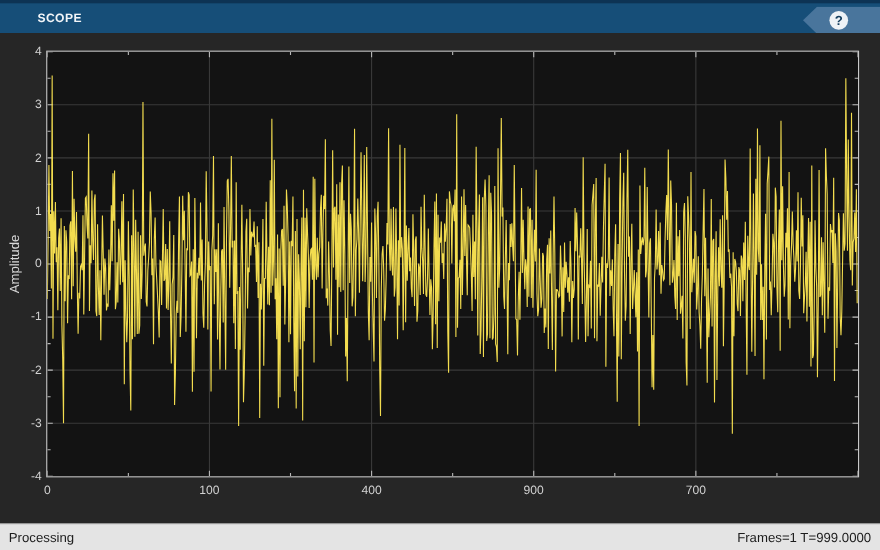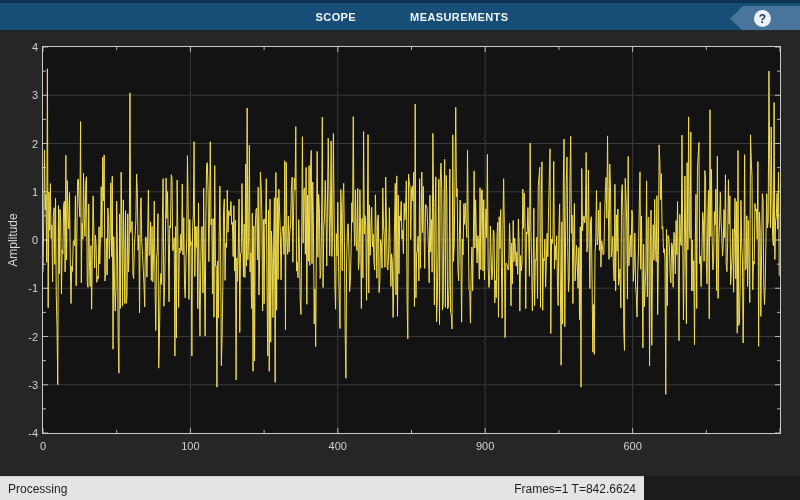--- a/index.html
+++ b/index.html
@@ -3,21 +3,21 @@
 <meta charset="utf-8">
 <style>
   * { margin:0; padding:0; box-sizing:border-box; }
   html,body { width:800px; height:500px; overflow:hidden; }
   body { font-family:"Liberation Sans", sans-serif; background:#1c1c1c; position:relative; }
 
   
   .toolbar {
     position:absolute; left:0; top:0; width:800px; height:30px;
     background:#164e78; border-top:3px solid #0d3354;
-    display:flex; align-items:center;justify-content:center;
+    display:flex; align-items:center;
   }
   .tab {
     color:#f2f5f8; font-size:11px; font-weight:bold; letter-spacing:.4px;
     padding:0 10px; height:27px; display:flex; align-items:center; cursor:default;
   }
   .tab.first { margin-left:24px; }
   .tab.second { margin-left:34px; }
   .help-tag {
     position:absolute; right:0; top:3px; width:70px; height:25px;
     background:#49759c;
@@ -56,32 +56,31 @@
     position:absolute; left:13px; top:210px; transform:translate(-50%,-50%) rotate(-90deg);
     color:#d8d8d8; font-size:12px; white-space:nowrap;
   }
   .xlabel {
     position:absolute; left:43px; top:424px; width:737px; text-align:center;
     color:#d8d8d8; font-size:12px;
   }
 
   
   .statusbar {
-    position:absolute; left:0; top:476px; width:644px; height:24px;
+    position:absolute; left:0; top:476px; width:800px; height:24px;
     background:#e4e4e4; border-top:1px solid #cfcfcf;
     display:flex; align-items:center; justify-content:space-between;
     padding:0 8px; font-size:12px; color:#1d1d1d;
   }
 </style>
 </head>
 <body>
 
 <div class="toolbar">
   <div class="tab first">SCOPE</div>
-  <div class="tab second">MEASUREMENTS</div>
   <div class="help-tag">
     <div class="help-circle">?</div>
   </div>
 </div>
 
 <div class="figure-area" id="figure-area">
   <div class="ylabel">Amplitude</div>
   <div class="axes" id="axes">
       <svg width="737" height="386">
         <line x1="147.4" y1="0" x2="147.4" y2="386" stroke="#3a3a3a" stroke-width="1"></line>
@@ -160,19 +159,19 @@
     <div class="ytick" style="top: 251.25px;">-1</div>
     <div class="ytick" style="top: 203px;">0</div>
     <div class="ytick" style="top: 154.75px;">1</div>
     <div class="ytick" style="top: 106.5px;">2</div>
     <div class="ytick" style="top: 58.25px;">3</div>
     <div class="ytick" style="top: 10px;">4</div>
     <div class="xtick" style="left: 21px; top: 409px;">0</div>
     <div class="xtick" style="left: 168.4px; top: 409px;">100</div>
     <div class="xtick" style="left: 315.8px; top: 409px; text-align: center;">400</div>
     <div class="xtick" style="left: 463.2px; top: 409px;">900</div>
-    <div class="xtick" style="left: 610.6px; top: 409px;">600</div>
+    <div class="xtick" style="left: 610.6px; top: 409px;">700</div>
   </div>
 
 <div class="statusbar">
   <span>Processing</span>
-  <span>Frames=1  T=842.6624</span>
+  <span>Frames=1  T=999.0000</span>
 </div>
 
 </body></html>

